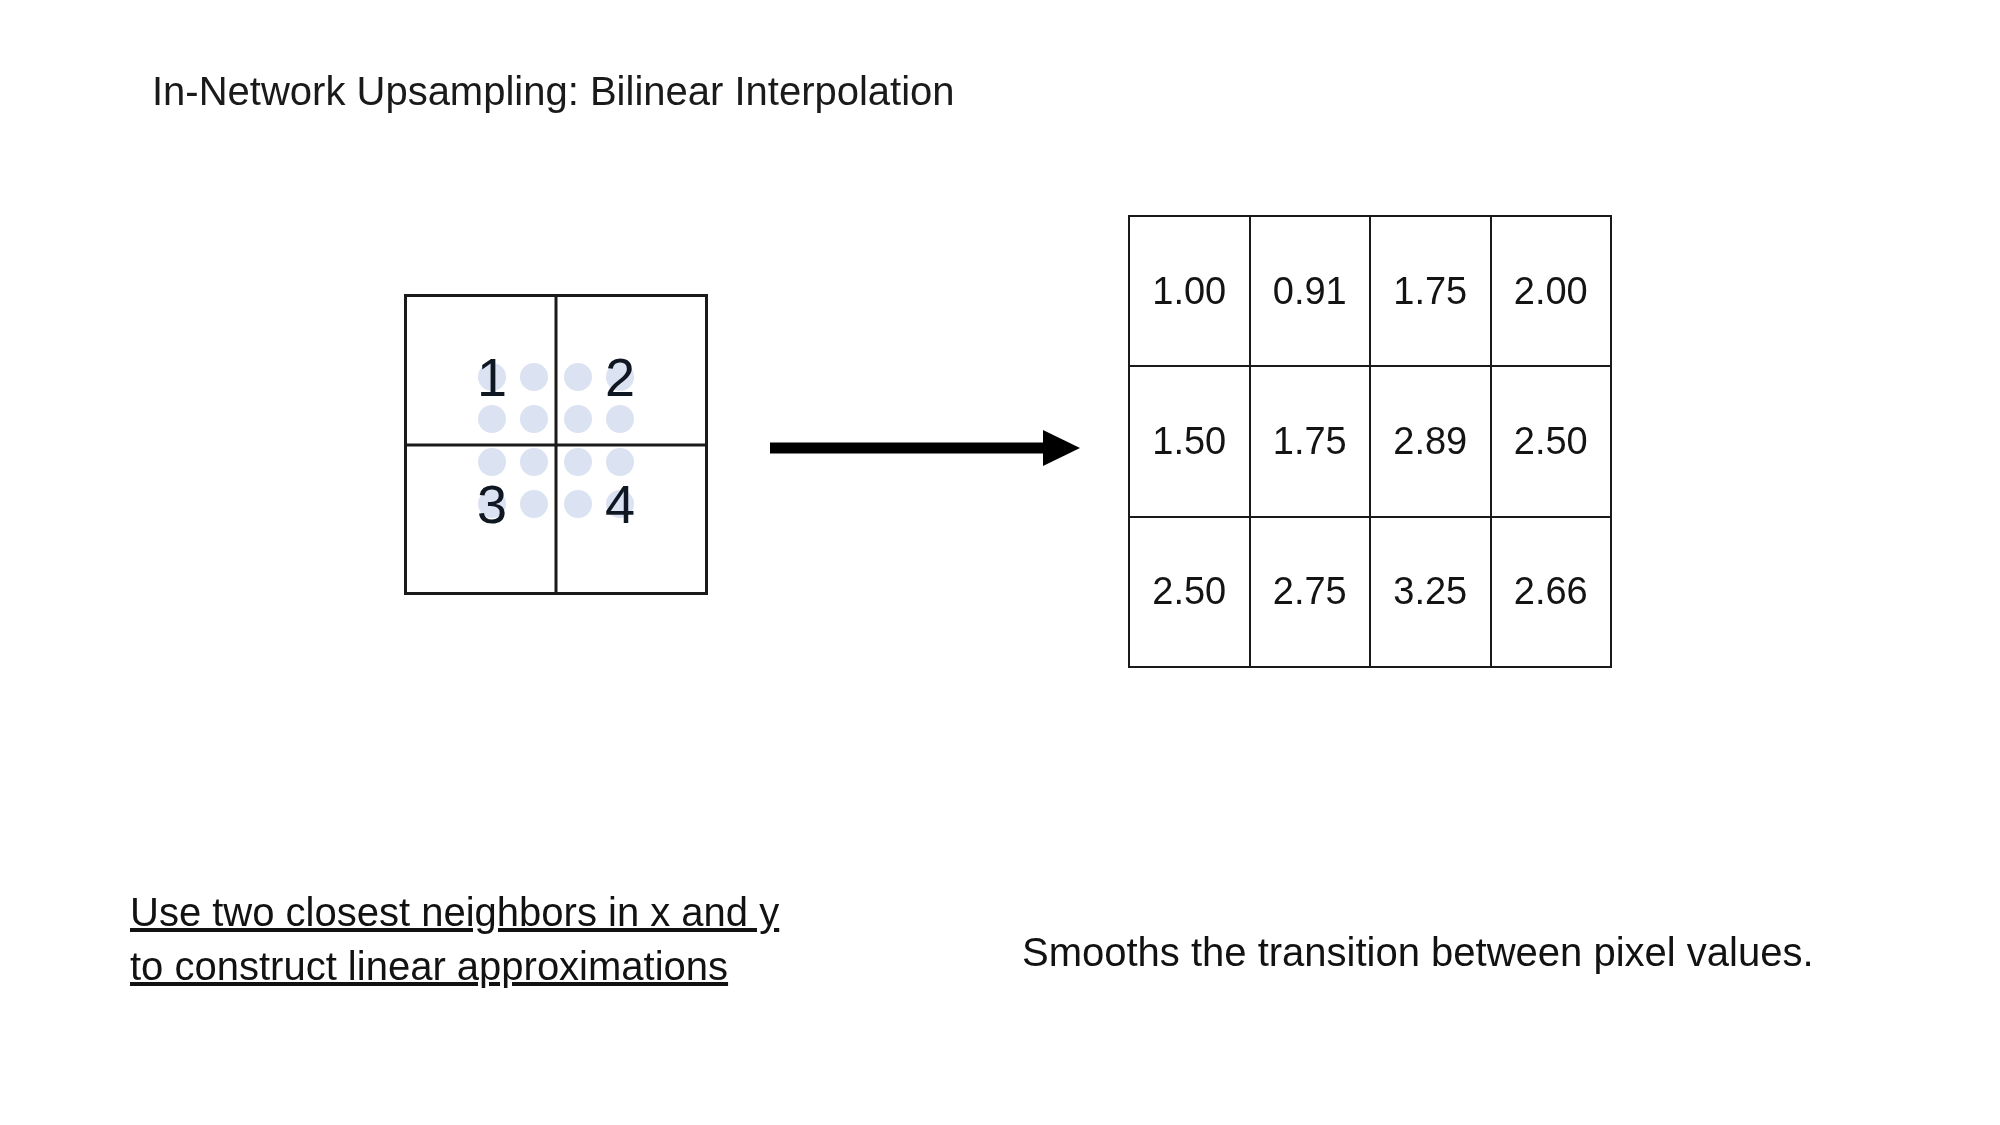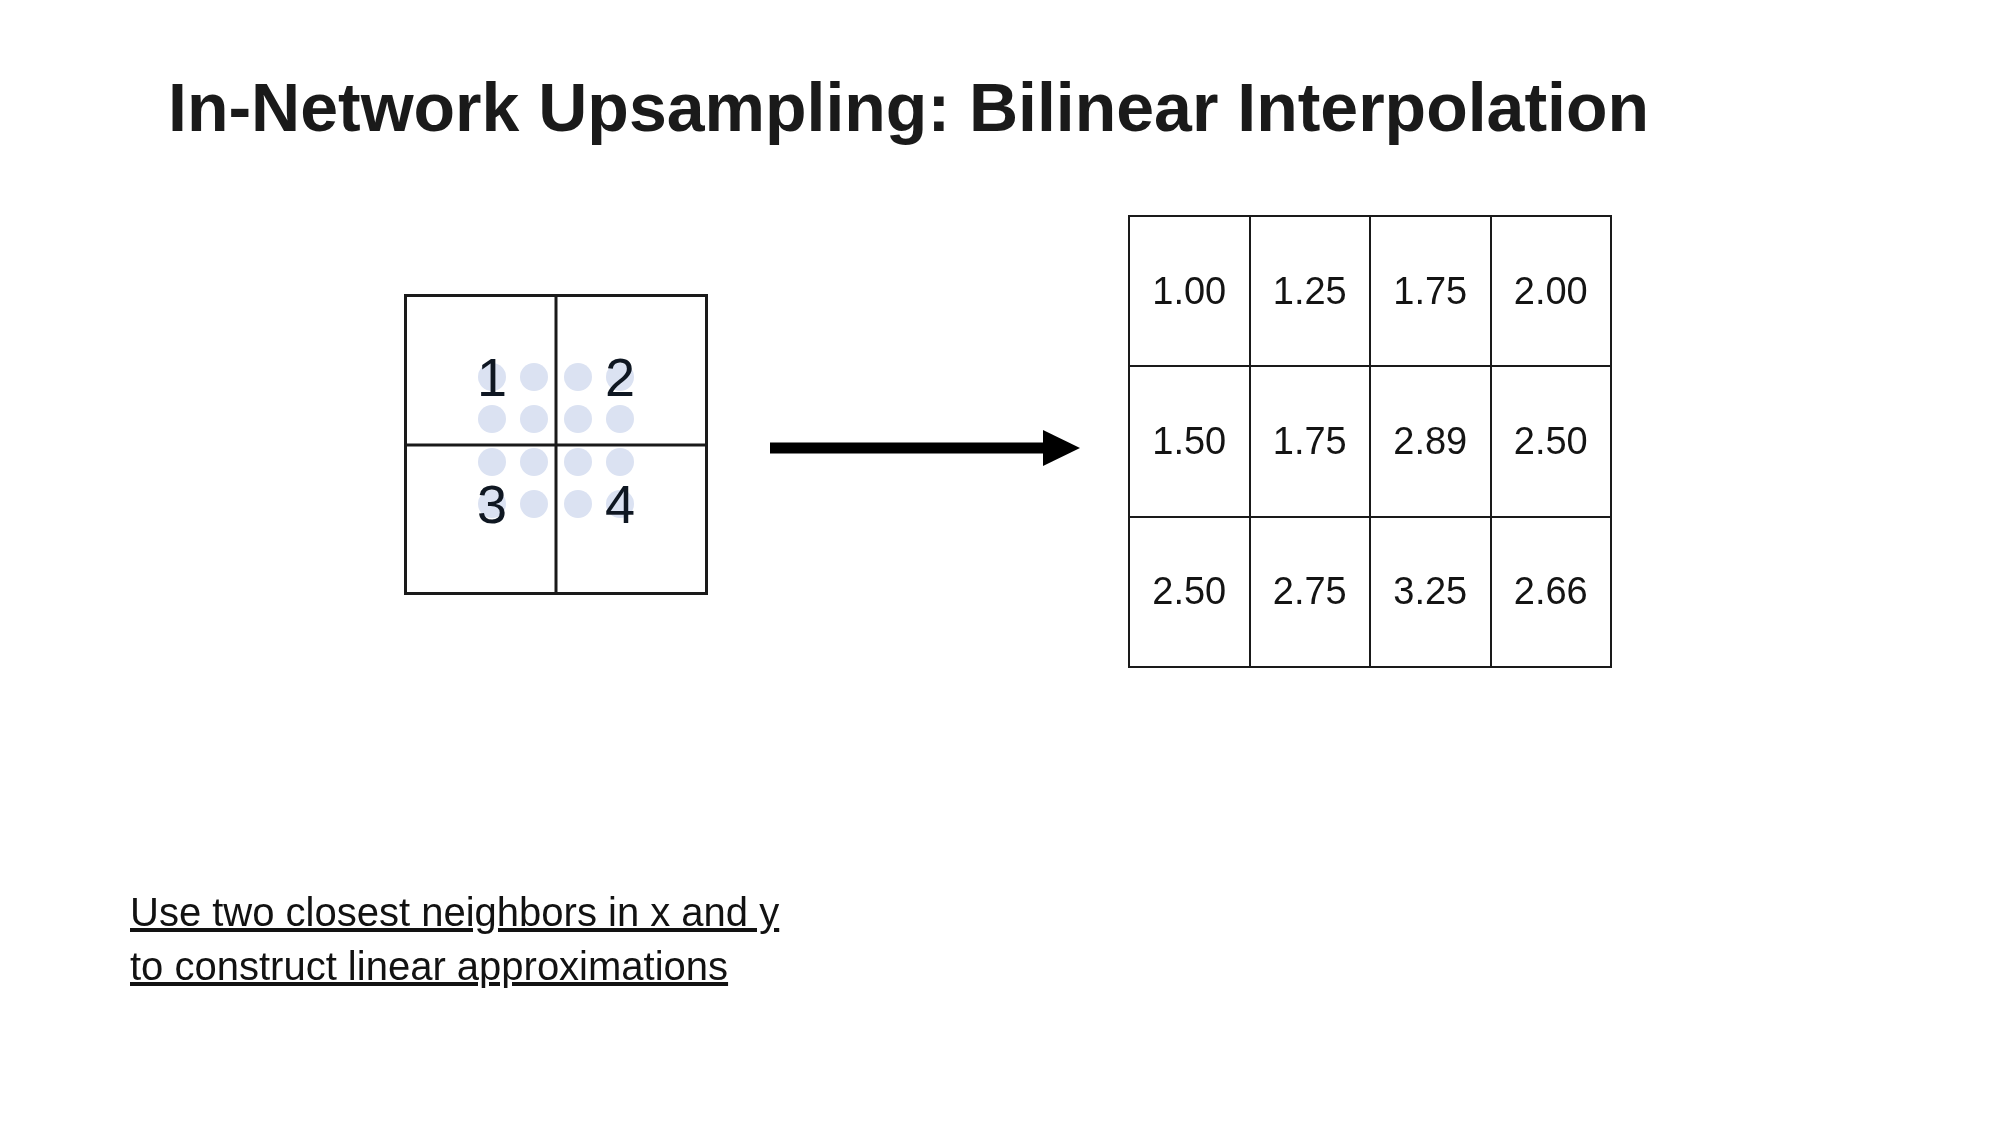--- a/index.html
+++ b/index.html
@@ -15,27 +15,26 @@
     overflow: hidden;
     font-family: "Liberation Sans", sans-serif;
     color: #000000;
   }
 
   
   #title {
     position: absolute;
     left: 152px;
     top: 68px;
-    font-size: 68px;
-    font-weight: 700;
+    font-size: 40px;
+    font-weight: 400;
     letter-spacing: 0px;
     white-space: nowrap;
     line-height: 1.15;
     color: #1a1a1a;
-    margin-left: 16px;
   }
 
   
   #input-grid {
     position: absolute;
     left: 404px;
     top: 294px;
     width: 304px;
     height: 301px;
     box-sizing: border-box;
@@ -179,21 +178,21 @@
 
   <svg id="arrow" viewBox="0 0 320 60">
     <line x1="2" y1="30" x2="282" y2="30" stroke="#000000" stroke-width="11"></line>
     <polygon points="275,12 312,30 275,48" fill="#000000"></polygon>
   </svg>
 
   <table id="output-table">
     <tbody>
       <tr>
         <td>1.00</td>
-        <td>1.25</td>
+        <td>0.91</td>
         <td>1.75</td>
         <td>2.00</td>
       </tr>
       <tr>
         <td>1.50</td>
         <td>1.75</td>
         <td>2.89</td>
         <td>2.50</td>
       </tr>
       <tr>
@@ -202,14 +201,15 @@
         <td>3.25</td>
         <td>2.66</td>
       </tr>
     </tbody>
   </table>
 
 
   <div class="note" id="note-left">Use two closest neighbors in x and y
 to construct linear approximations</div>
 
+  <div class="note" id="note-right">Smooths the transition between pixel values.</div>
 
 </div>
 
 </body></html>

